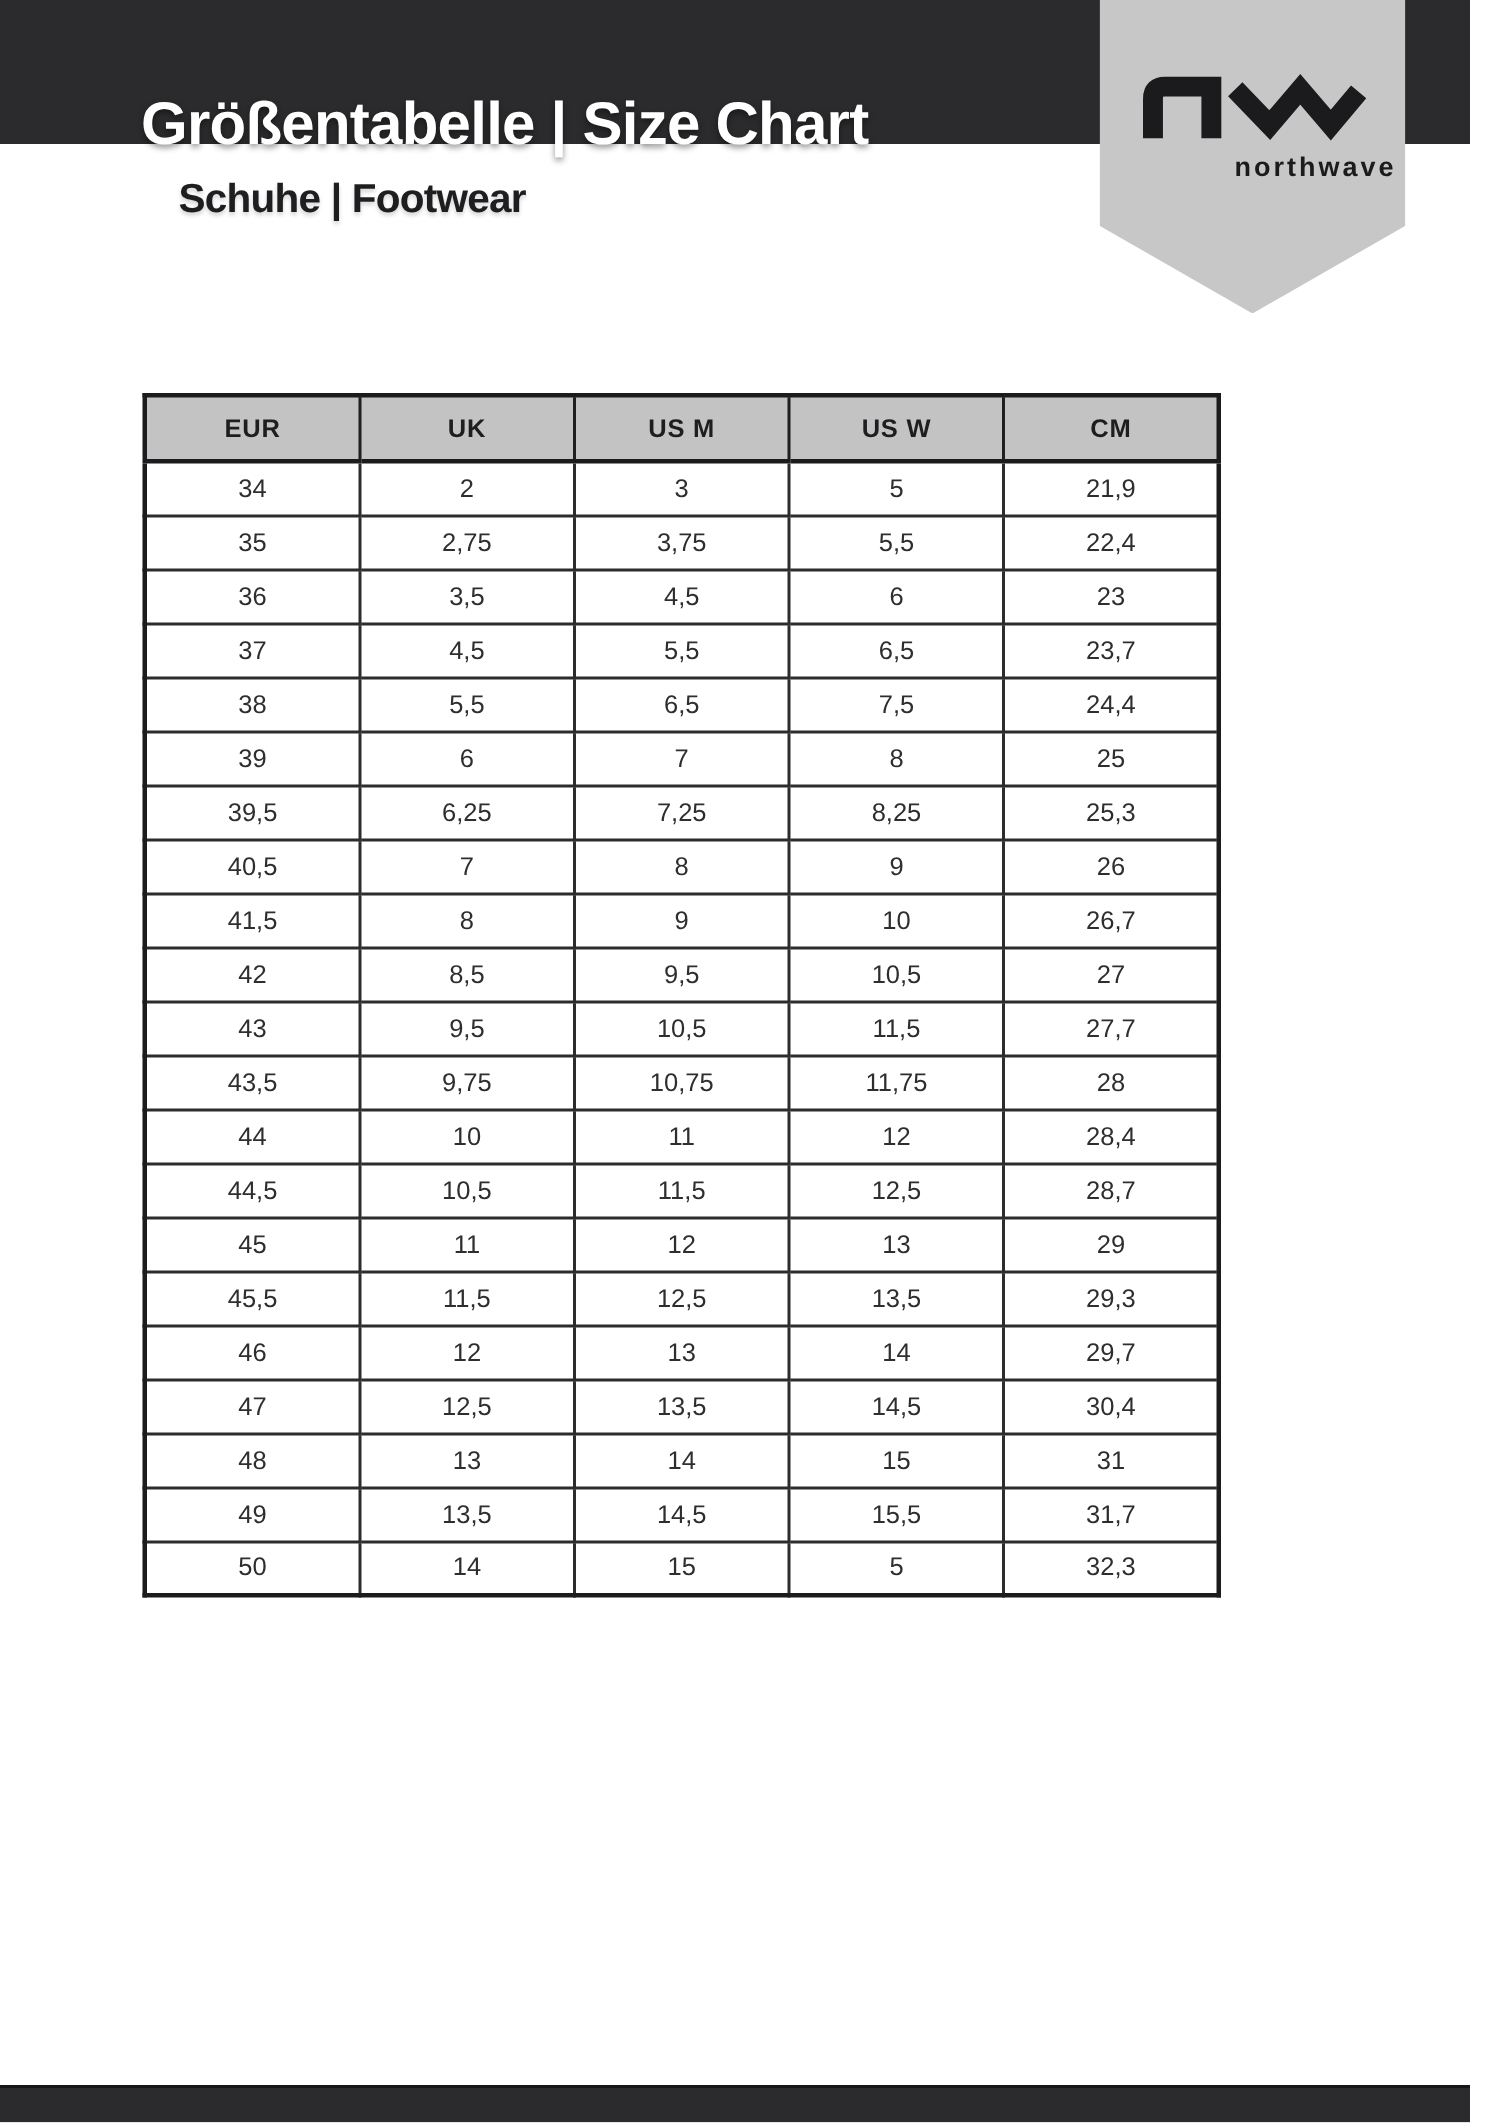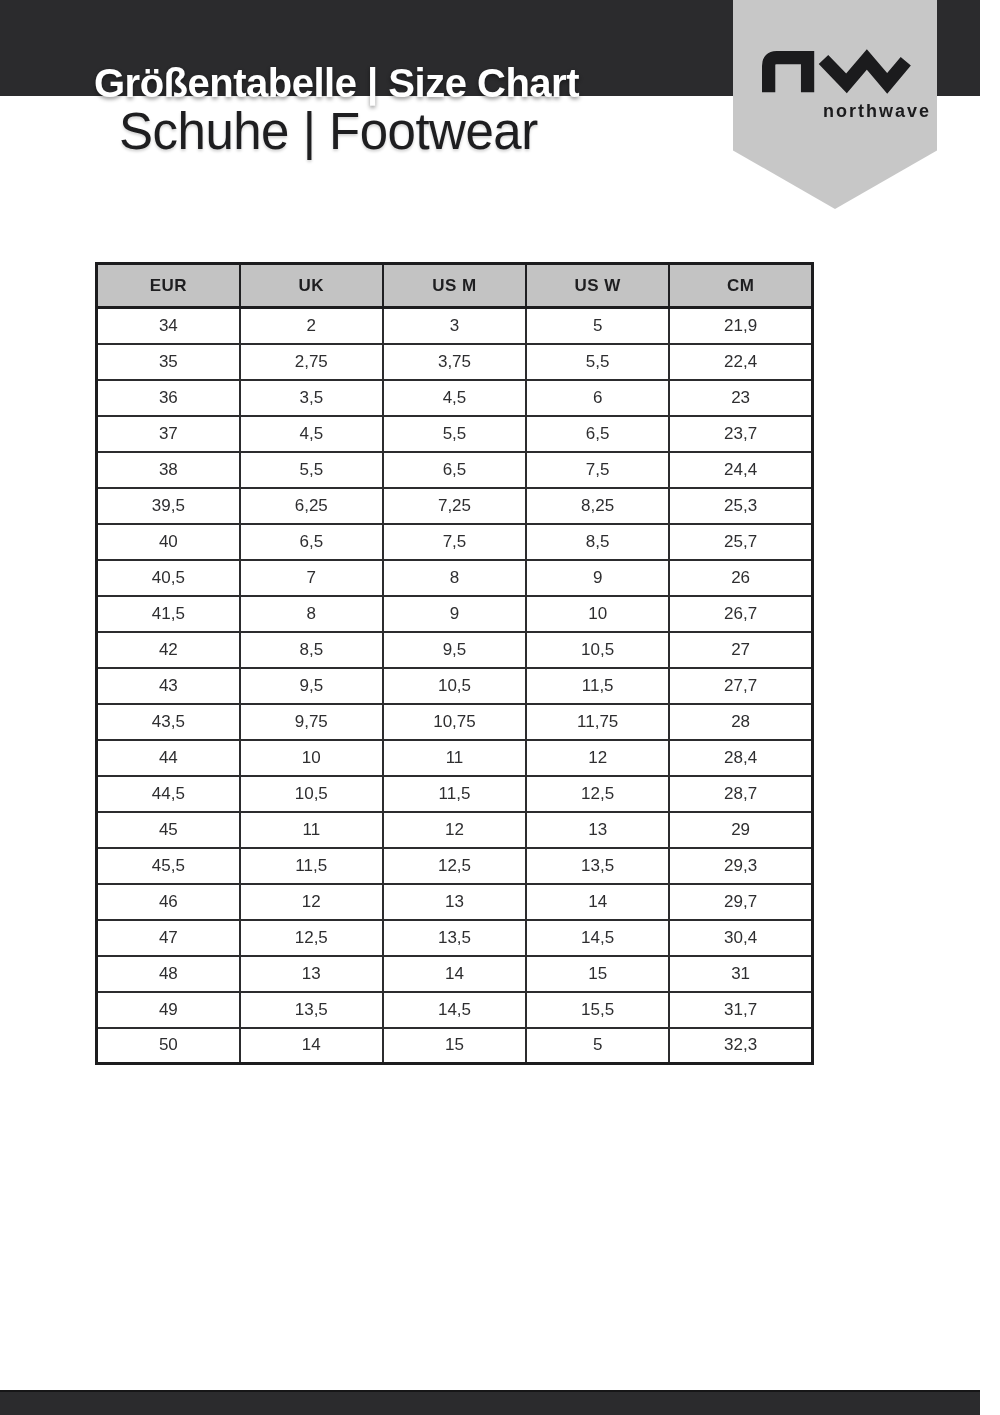--- a/index.html
+++ b/index.html
@@ -31,23 +31,23 @@
     font-weight: bold;
     letter-spacing: -0.5px;
     color: #ffffff;
     text-shadow: 0 2px 4px rgba(0,0,0,0.45);
     white-space: nowrap;
     z-index: 3;
   }
   .page-subtitle {
     position: absolute;
     left: 119px; top: 109px;
-    font-size: 51px;
+    font-size: 27px;
     line-height: 46px;
-    font-weight: normal;
+    font-weight: bold;
     letter-spacing: -0.5px;
     color: #1e1e20;
     text-shadow: 0 2px 3px rgba(0,0,0,0.18);
     white-space: nowrap;
     z-index: 3;
   }
 
   
   .pennant {
     position: absolute;
@@ -171,34 +171,34 @@
           <td>23,7</td>
         </tr>
         <tr>
           <td>38</td>
           <td>5,5</td>
           <td>6,5</td>
           <td>7,5</td>
           <td>24,4</td>
         </tr>
         <tr>
+          <td>39</td>
+          <td>6</td>
+          <td>7</td>
+          <td>8</td>
+          <td>25</td>
+        </tr>
+        <tr>
           <td>39,5</td>
           <td>6,25</td>
           <td>7,25</td>
           <td>8,25</td>
           <td>25,3</td>
         </tr>
         <tr>
-          <td>40</td>
-          <td>6,5</td>
-          <td>7,5</td>
-          <td>8,5</td>
-          <td>25,7</td>
-        </tr>
-        <tr>
           <td>40,5</td>
           <td>7</td>
           <td>8</td>
           <td>9</td>
           <td>26</td>
         </tr>
         <tr>
           <td>41,5</td>
           <td>8</td>
           <td>9</td>

